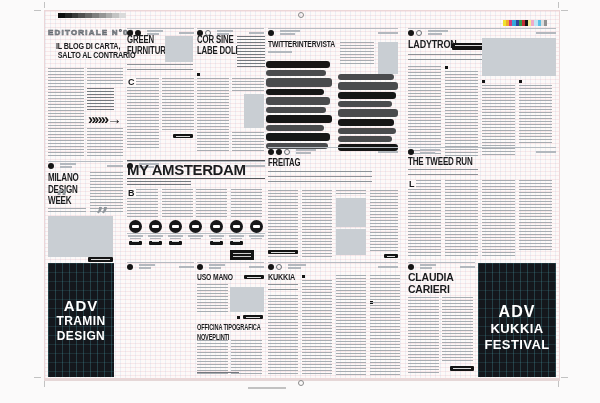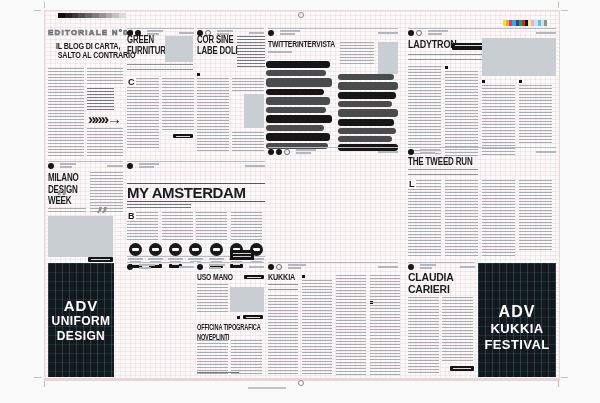--- a/index.html
+++ b/index.html
@@ -229,21 +229,21 @@
     <div class="img" style="position:absolute;left:0;top:44px;width:65px;height:41px"></div>
     <div class="chip" style="position:absolute;left:40px;top:85px;width:25px;height:5px"></div>
   </div>
 
   <div class="rule" style="position:absolute;left:127px;top:161px;width:138px"></div>
   <div class="abs" style="left:127px;top:163px;width:138px;height:8px">
     <span class="kdot"></span>
     <span style="display:inline-block;vertical-align:top;width:20px"><span class="kbar" style="display:block"></span><span class="kbar" style="display:block;width:15px"></span></span>
     <span class="byl" style="right:0;top:2px;width:20px"></span>
   </div>
-  <div class="abs" style="left:127px;top:183px;width:138px;height:76px">
+  <div class="abs" style="left:127px;top:160px;width:138px;height:76px">
     <div class="rule dk" style="position:absolute;left:0;top:0;width:138px"></div>
     <div class="hl" style="position:absolute;left:0;top:2px;font-size:15px;letter-spacing:-.4px">MY AMSTERDAM</div>
     <div class="rule dk" style="position:absolute;left:0;top:18px;width:138px"></div>
     <div class="greek dark" style="position:absolute;left:0;top:21px;width:64px;height:6px"></div>
     <div class="greek" style="position:absolute;left:0;top:29px;width:31px;height:30px"></div>
     <span class="dropcap" style="left:0;top:29px">B</span>
     <div class="greek" style="position:absolute;left:35px;top:29px;width:31px;height:30px"></div>
     <div class="greek" style="position:absolute;left:69px;top:29px;width:31px;height:30px"></div>
     <div class="greek" style="position:absolute;left:104px;top:29px;width:31px;height:30px"></div>
     <div class="rule" style="position:absolute;left:0;top:73px;width:138px"></div>
@@ -293,41 +293,53 @@
   <div class="blackbox" style="position:absolute;left:230px;top:250px;width:24px;height:10px">
       <div class="wl"></div>
     </div>
 
   <div class="rule" style="position:absolute;left:268px;top:147px;width:130px"></div>
   <div class="abs" style="left:268px;top:149px;width:130px;height:8px">
     <span class="kdot"></span><span class="kdot"></span><span class="kdot o"></span>
     <span style="display:inline-block;vertical-align:top;width:20px"><span class="kbar" style="display:block"></span><span class="kbar" style="display:block;width:15px"></span></span>
     <span class="byl" style="right:0;top:2px;width:20px"></span>
   </div>
+  <div class="abs" style="left:268px;top:157px;width:130px;height:101px">
+    <div class="hl" style="font-size:11px"><span class="cx" style="transform:scaleX(.7)">FREITAG</span></div>
+    <div class="greek ruled" style="position:absolute;left:0;top:14px;width:104px;height:14px"></div>
+    <div class="greek" style="position:absolute;left:0;top:33px;width:30px;height:68px"></div>
+    <div class="greek" style="position:absolute;left:34px;top:33px;width:30px;height:68px"></div>
+    <div class="greek" style="position:absolute;left:68px;top:33px;width:30px;height:6px"></div>
+    <div class="img" style="position:absolute;left:68px;top:41px;width:30px;height:29px"></div>
+    <div class="img" style="position:absolute;left:68px;top:72px;width:30px;height:26px"></div>
+    <div class="greek" style="position:absolute;left:102px;top:33px;width:28px;height:62px"></div>
+    <div class="chip" style="position:absolute;left:116px;top:97px;width:14px;height:4px"></div>
+    <div class="chip" style="position:absolute;left:0;top:93px;width:30px;height:4px"></div>
+  </div>
 
   <div class="rule" style="position:absolute;left:408px;top:147px;width:148px"></div>
   <div class="abs" style="left:408px;top:149px;width:148px;height:8px">
     <span class="kdot"></span>
     <span style="display:inline-block;vertical-align:top;width:20px"><span class="kbar" style="display:block"></span><span class="kbar" style="display:block;width:15px"></span></span>
     <span class="byl" style="right:0;top:2px;width:20px"></span>
   </div>
   <div class="abs" style="left:408px;top:157px;width:148px;height:101px">
     <div class="hl" style="font-size:10px"><span class="cx" style="transform:scaleX(.8)">THE TWEED RUN</span></div>
     <div class="greek ruled" style="position:absolute;left:0;top:12px;width:70px;height:8px"></div>
     <div class="greek" style="position:absolute;left:0;top:23px;width:33px;height:78px"></div>
     <span class="dropcap" style="left:0;top:23px">L</span>
     <div class="greek" style="position:absolute;left:37px;top:23px;width:33px;height:78px"></div>
     <div class="greek" style="position:absolute;left:74px;top:23px;width:33px;height:78px"></div>
     <div class="greek" style="position:absolute;left:111px;top:23px;width:33px;height:70px"></div>
   </div>
 
   <div class="adv abs" style="left:48px;top:263px;width:66px;height:114px">
     <div style="margin-top:34px">
       <div class="a1">ADV</div>
-      <div class="a2">UNIFORM</div>
+      <div class="a2">TRAMIN</div>
       <div class="a2">DESIGN</div>
     </div>
   </div>
 
   <div class="rule" style="position:absolute;left:127px;top:262px;width:67px"></div>
   <div class="abs" style="left:127px;top:264px;width:67px;height:8px">
     <span class="kdot"></span>
     <span style="display:inline-block;vertical-align:top;width:16px"><span class="kbar" style="display:block"></span><span class="kbar" style="display:block;width:12px"></span></span>
     <span class="byl" style="right:0;top:2px;width:15px"></span>
   </div>

